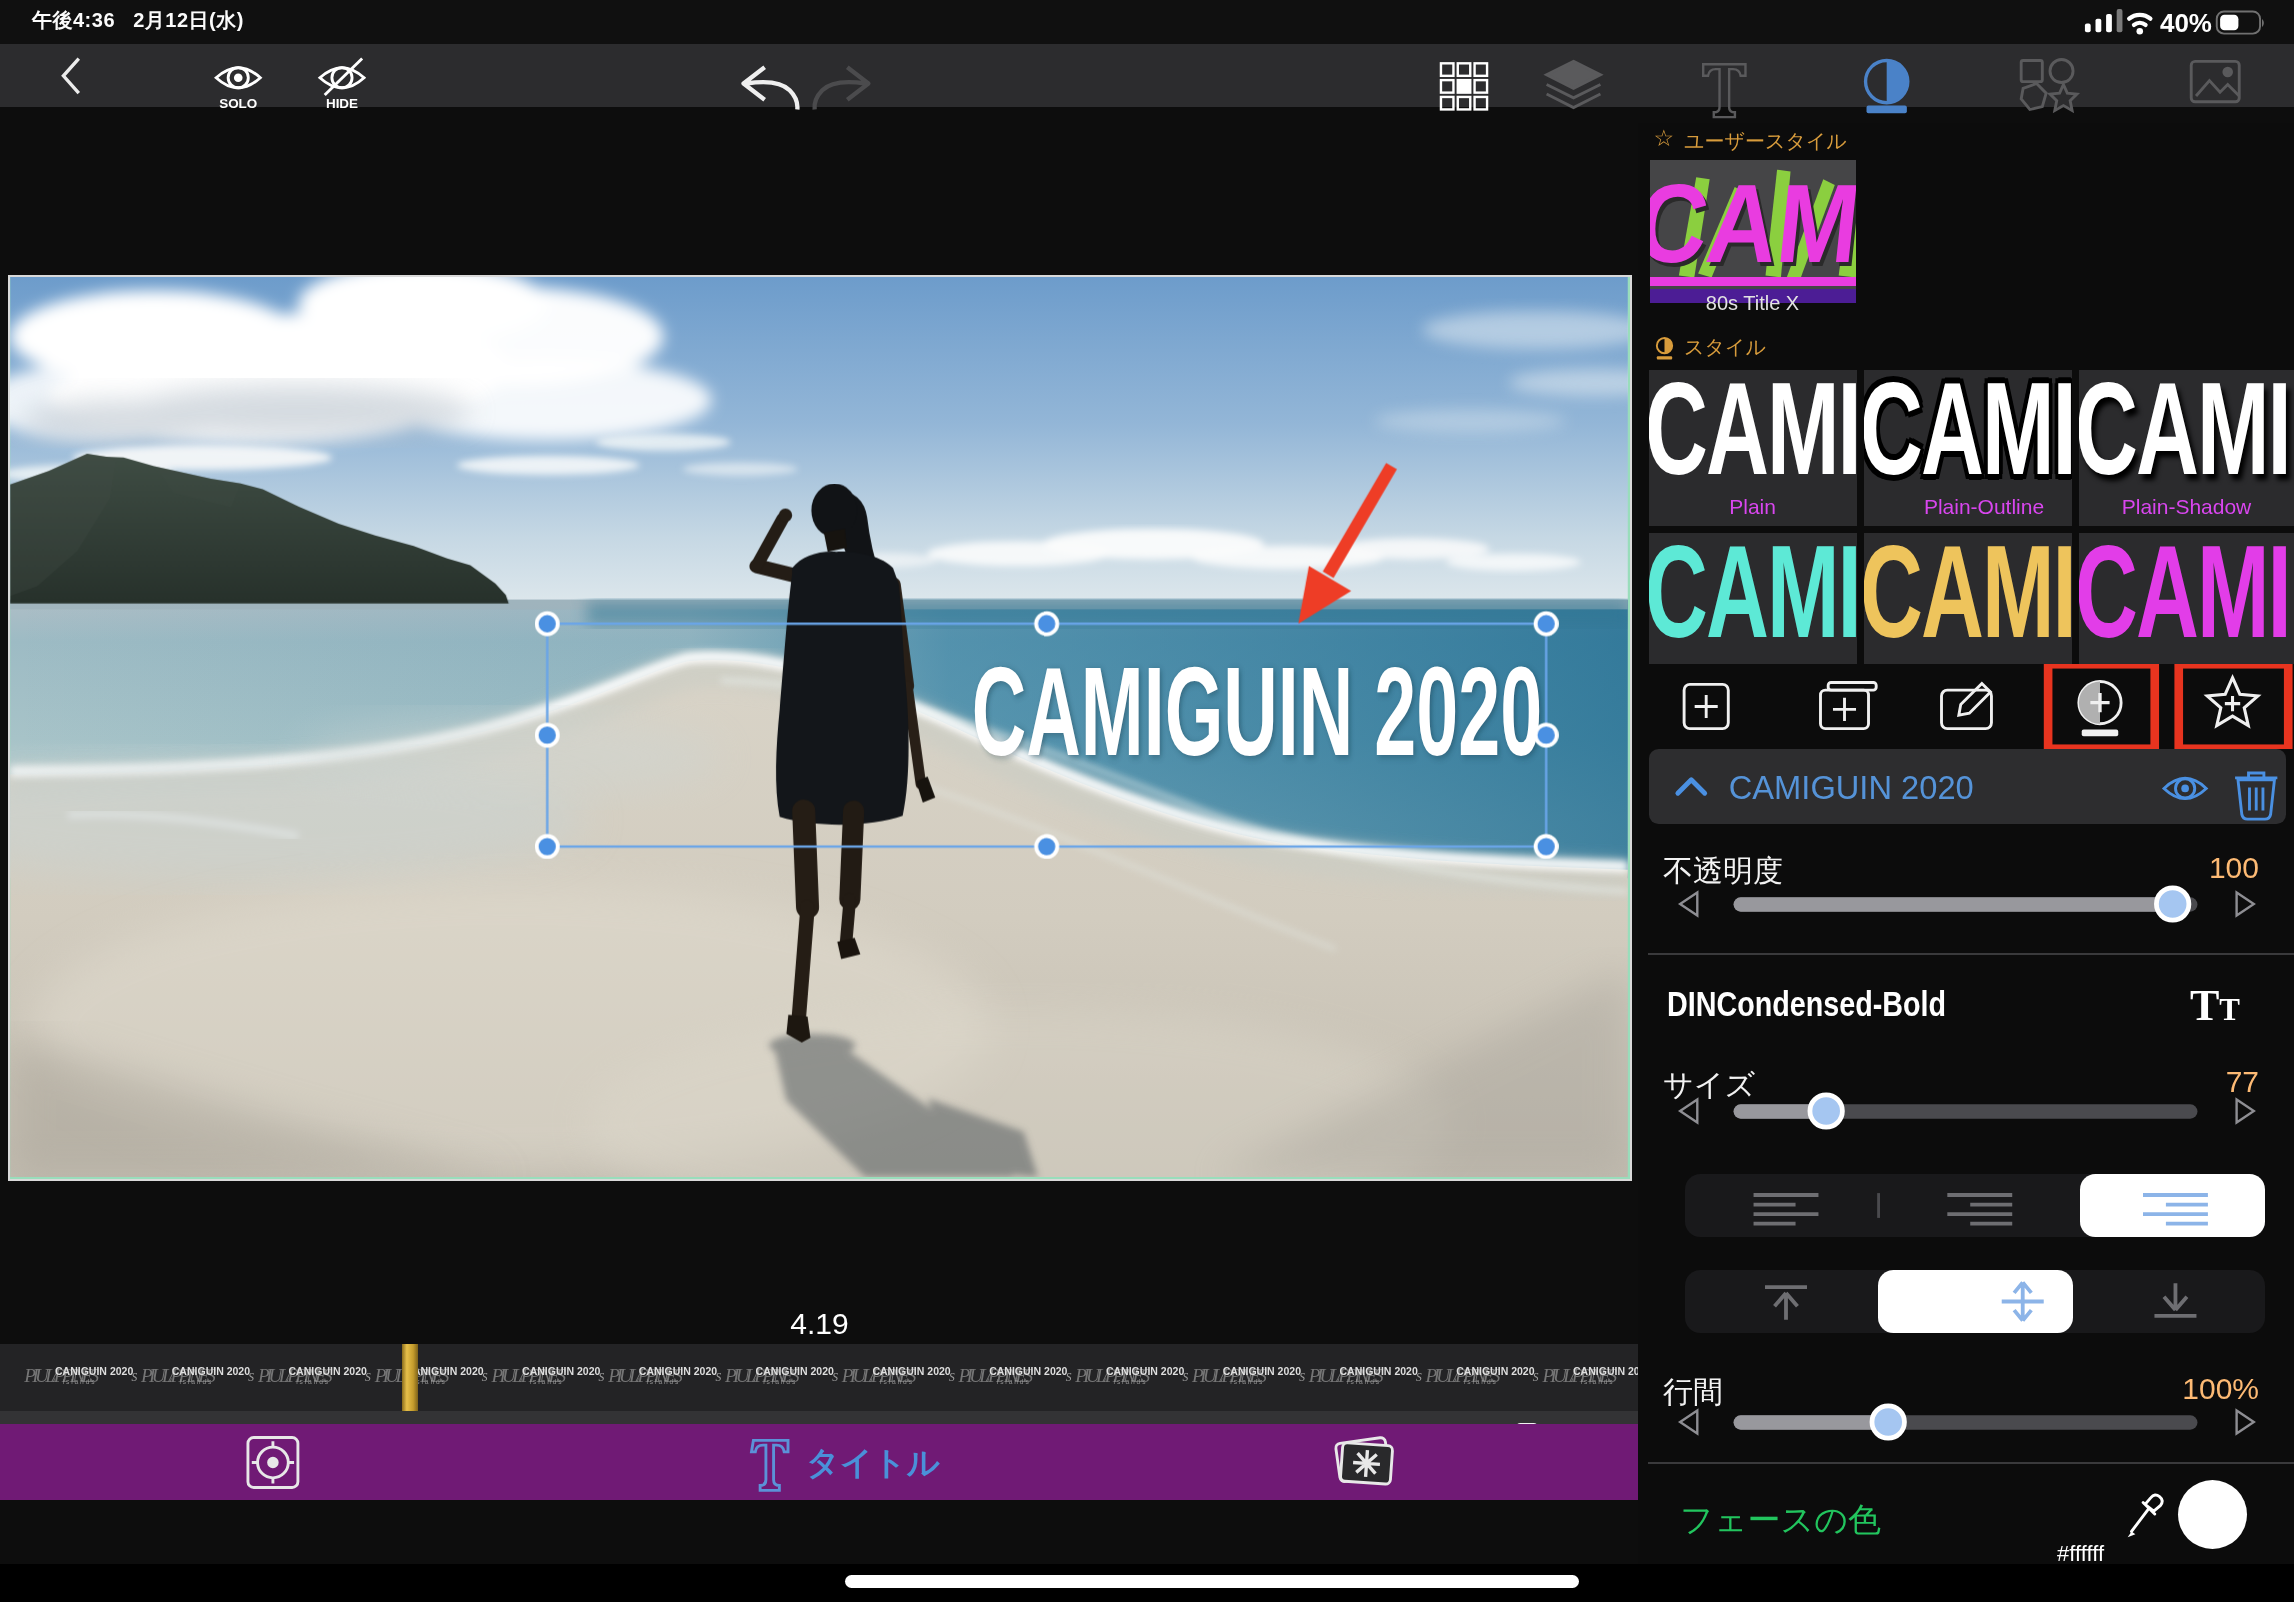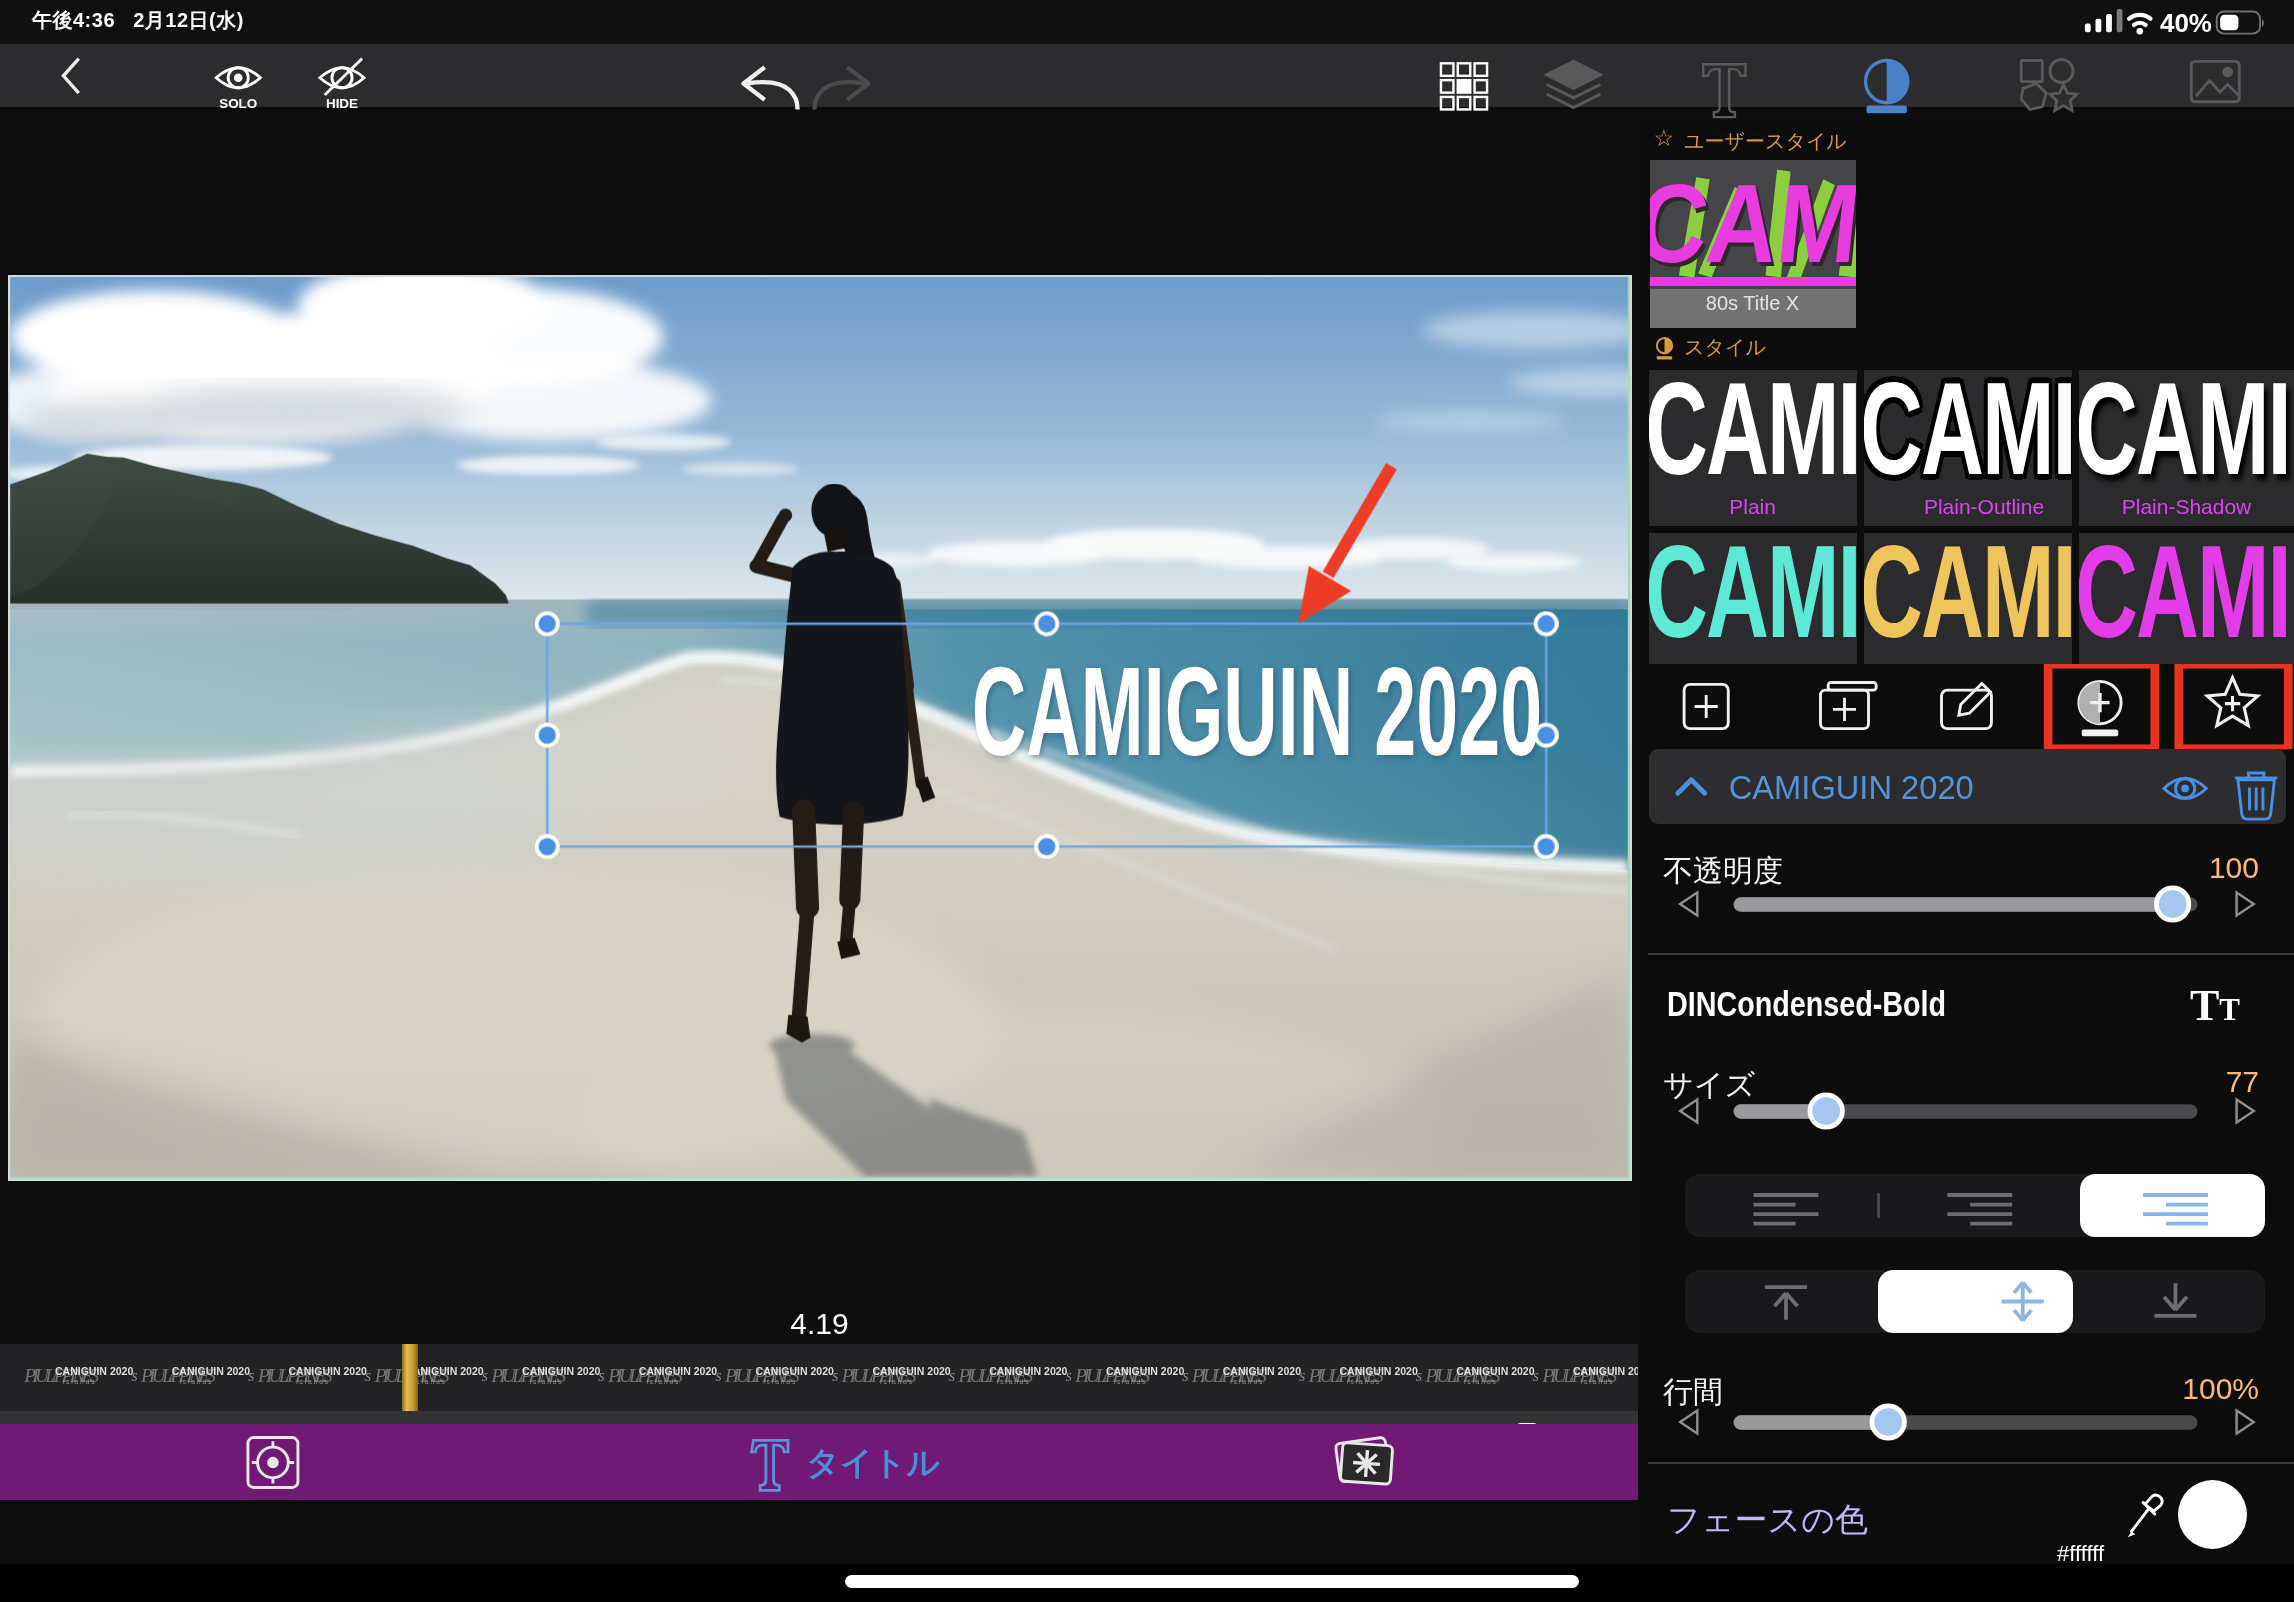--- a/index.html
+++ b/index.html
@@ -356,21 +356,21 @@
           <path d="M30 120 L48 18 L62 20 L46 122 Z"></path>
           <path d="M50 118 L88 28 L100 34 L64 122 Z"></path>
           <path d="M120 120 L132 10 L146 12 L136 122 Z"></path>
           <path d="M142 122 L180 20 L192 26 L156 124 Z"></path>
           <path d="M196 120 L208 30 L214 32 L214 122 Z"></path>
         </g>
       <text x="-6" y="106" font-size="116" font-weight="700" fill="#e93ce0" font-family="Liberation Sans" transform="skewX(-6)" style="text-shadow:4px 4px 0 #2a2a2a" textLength="230" lengthAdjust="spacingAndGlyphs">CAM</text>
     </svg>
     <div class="abs" style="left:0;top:117px;width:206px;height:8.6px;background:#e93ce0;"></div>
   </div>
-  <div class="abs" style="left:11.5px;top:166px;width:206px;height:39px;background:#737373;text-align:center;font-size:20px;color:#e3e3e3;line-height:29px;">80s Title X</div>
+  <div class="abs" style="left:11.5px;top:166px;width:206px;height:14px;background:#4c1d95;text-align:center;font-size:20px;color:#e3e3e3;line-height:29px;">80s Title X</div>
 
   <svg class="abs" style="left:15.4px;top:213px;" width="23" height="25" viewBox="0 0 24 26">
       <circle cx="12" cy="10" r="8" fill="none" stroke="#d89c3c" stroke-width="2"></circle>
       <path d="M12 2 a8 8 0 0 1 0 16 z" fill="#d89c3c"></path>
       <rect x="4" y="21" width="16" height="3.5" rx="1" fill="#d89c3c"></rect>
     </svg>
   <div class="abs gold" style="left:46px;top:211px;font-size:20px;">スタイル</div>
 
   <div class="tile" style="left:10.6px;top:247px;width:208px;height:156px;">
     <div class="cami" style="">CAMI</div>
@@ -482,21 +482,21 @@
     <div class="row-val" style="top:623px;">100%</div>
     <svg class="abs" style="left:0;top:652px;" width="656" height="42" viewBox="0 0 683 44">
       <path d="M60 10 L42 22 L60 34 Z" fill="none" stroke="#8e8e93" stroke-width="2.5"></path>
       <path d="M625 10 L643 22 L625 34 Z" fill="none" stroke="#8e8e93" stroke-width="2.5"></path>
       <rect x="98" y="15" width="486" height="15" rx="7.5" fill="#4a4a4e"></rect>
       <rect x="98" y="15" width="162" height="15" rx="7.5" fill="#98989d"></rect>
       <circle cx="260" cy="22" r="17" fill="#a5c6f1" stroke="#fff" stroke-width="5"></circle>
     </svg>
     <div class="divider" style="left:9.6px;top:713px;width:647px;"></div>
 
-    <div class="abs" style="left:29px;top:749px;font-size:33px;color:#c4b5fd;text-align:center;">フェースの色</div>
+    <div class="abs" style="left:42px;top:749px;font-size:33px;color:#22c55e;text-align:center;">フェースの色</div>
     <div class="abs" style="left:346px;top:757px;width:120px;font-size:22px;color:#fff;text-align:right;margin-top:35px;">#ffffff</div>
     <svg class="abs" style="left:480px;top:738px;" width="58" height="58" viewBox="0 0 60 60">
       <path d="M14 46 L32 22 M28 18 l6 -7 q4 -5 9 -1 q5 4 1 9 l-7 6 z M26 16 l12 12" stroke="#fff" stroke-width="3" fill="none" stroke-linecap="round"></path>
       <path d="M14 46 l-4 6 l8 -3 z" fill="#fff"></path>
     </svg>
     <div class="abs" style="left:540px;top:731px;width:69px;height:69px;border-radius:50%;background:#fff;"></div>
   </div>
 </div>
 
 

